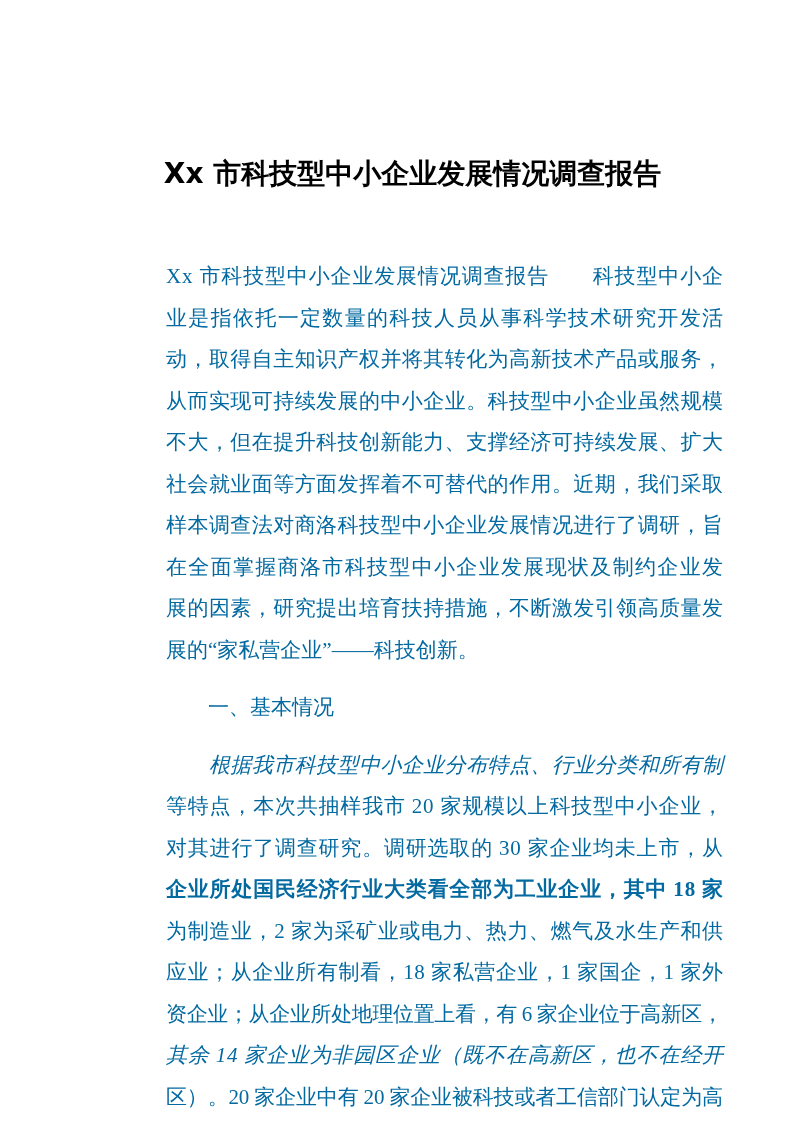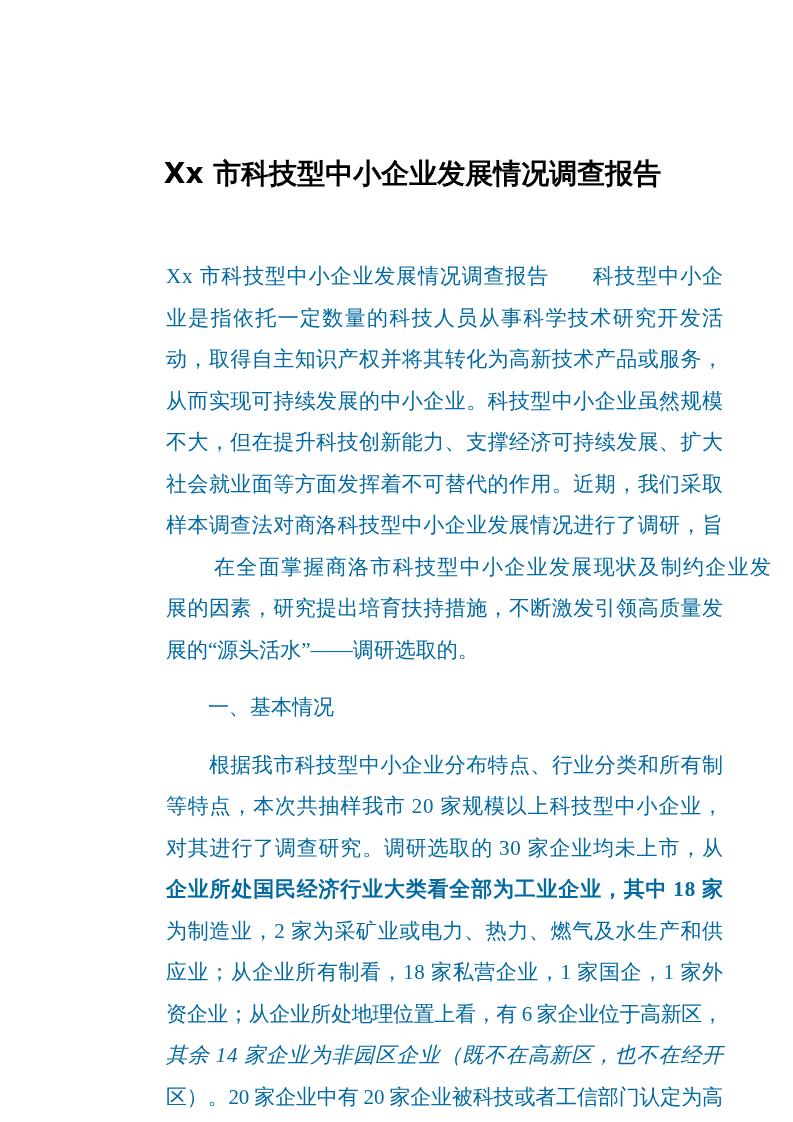--- a/index.html
+++ b/index.html
@@ -52,29 +52,29 @@
     <h1 class="title">Xx 市科技型中小企业发展情况调查报告</h1>
     <div class="body-text">
         <div class="paragraph">
           <div class="line" style="letter-spacing: 0.849159px;">Xx 市科技型中小企业发展情况调查报告　　科技型中小企</div>
           <div class="line" style="letter-spacing: 1.33333px;">业是指依托一定数量的科技人员从事科学技术研究开发活</div>
           <div class="line" style="letter-spacing: 0.44px; text-align: right;">动，取得自主知识产权并将其转化为高新技术产品或服务，</div>
           <div class="line" style="letter-spacing: 0.44px;">从而实现可持续发展的中小企业。科技型中小企业虽然规模</div>
           <div class="line" style="letter-spacing: 0.44px;">不大，但在提升科技创新能力、支撑经济可持续发展、扩大</div>
           <div class="line" style="letter-spacing: 0.44px;">社会就业面等方面发挥着不可替代的作用。近期，我们采取</div>
           <div class="line" style="letter-spacing: 0.44px;">样本调查法对商洛科技型中小企业发展情况进行了调研，旨</div>
-          <div class="line" style="letter-spacing: 1.33333px; margin-left: 48px;">在全面掌握商洛市科技型中小企业发展现状及制约企业发</div>
+          <div class="line" style="letter-spacing: 1.33333px;">在全面掌握商洛市科技型中小企业发展现状及制约企业发</div>
           <div class="line" style="letter-spacing: 0.44px;">展的因素，研究提出培育扶持措施，不断激发引领高质量发</div>
-          <div class="line last">展的“源头活水”——调研选取的。</div>
+          <div class="line last">展的“家私营企业”——科技创新。</div>
         </div>
         <div class="paragraph">
           <div class="line last">　　一、基本情况</div>
         </div>
         <div class="paragraph">
-          <div class="line" style="letter-spacing: 0.44px;">　　根据我市科技型中小企业分布特点、行业分类和所有制</div>
+          <div class="line" style="letter-spacing: 0.44px; font-style: italic;">　　根据我市科技型中小企业分布特点、行业分类和所有制</div>
           <div class="line" style="letter-spacing: 0.796296px;">等特点，本次共抽样我市 20 家规模以上科技型中小企业，</div>
           <div class="line" style="letter-spacing: 0.796296px;">对其进行了调查研究。调研选取的 30 家企业均未上市，从</div>
           <div class="line" style="letter-spacing: 0.796296px; font-weight: bold;">企业所处国民经济行业大类看全部为工业企业，其中 18 家</div>
           <div class="line" style="letter-spacing: 0.625px;">为制造业，2 家为采矿业或电力、热力、燃气及水生产和供</div>
           <div class="line" style="letter-spacing: 0.560345px;">应业；从企业所有制看，18 家私营企业，1 家国企，1 家外</div>
           <div class="line" style="letter-spacing: -0.357143px;">资企业；从企业所处地理位置上看，有 6 家企业位于高新区，</div>
           <div class="line" style="letter-spacing: 0.796296px; font-style: italic;">其余 14 家企业为非园区企业（既不在高新区，也不在经开</div>
           <div class="line" style="letter-spacing: -0.158333px;">区）。20 家企业中有 20 家企业被科技或者工信部门认定为高</div>
         </div>
       </div>

